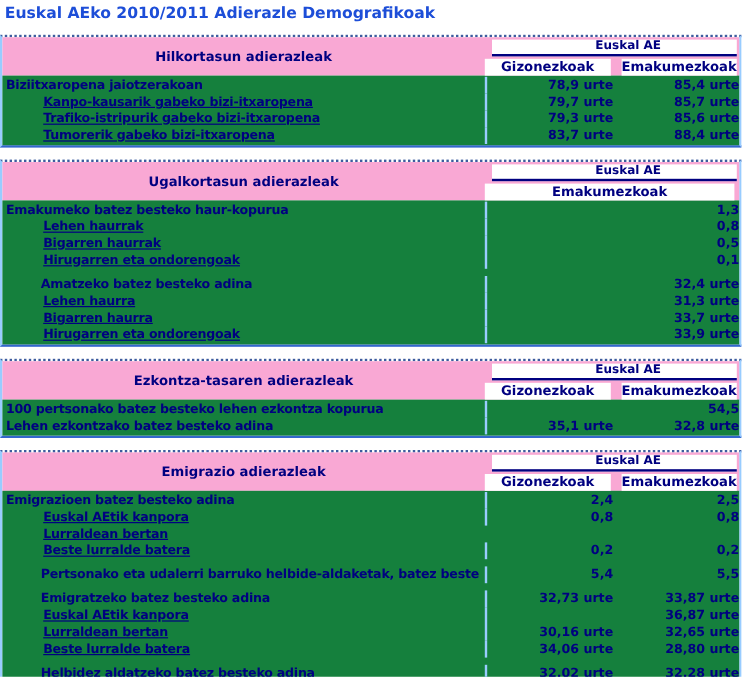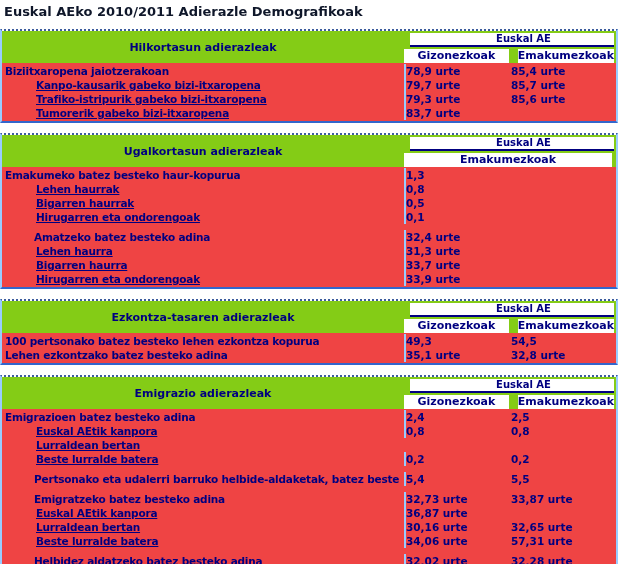--- a/index.html
+++ b/index.html
@@ -1,42 +1,42 @@
 <!DOCTYPE html>
 <html><head>
 <meta charset="utf-8">
 <style>
   html,body{margin:0;padding:0;}
   body{
     width:618px;height:564px;background:#ffffff;
     font-family:"DejaVu Sans",sans-serif;font-weight:bold;color:#000080;
     overflow:hidden;
   }
-  .page-title{font-size:13px;margin:4px 0 0 4px;color:#0f172a;}
+  .page-title{font-size:13px;margin:4px 0 0 4px;color:#1d4ed8;}
   .section{
     margin:10px 0 0 0;
     border-left:2px solid #99CCFF;border-right:2px solid #99CCFF;
     border-bottom:2px solid #3366CC;border-top:2px dotted #3D5C9E;
   }
-  .hdr{display:flex;background:#84cc16;height:32px;}
+  .hdr{display:flex;background:#f9a8d4;height:32px;}
   .hdr-title{flex:1;font-size:11px;display:flex;align-items:center;justify-content:center;}
   .hdr-cols{width:212px;display:flex;flex-direction:column;padding-top:2px;}
   .hr1{height:12px;line-height:12px;background:#ffffff;margin:0 2px 0 6px;text-align:center;font-size:10px;border-bottom:2px solid #000080;padding-left:23px;}
   .hr2{display:flex;height:14px;margin-top:2px;}
   .hc{background:#ffffff;text-align:center;font-size:11px;line-height:14px;}
   .hc.men{width:120px;margin-right:9px;}
   .hc.women{width:106px;margin-right:2px;}
   .hc.full{width:208px;margin-right:2px;}
-  .rows{background:#ef4444;padding:1px 0;}
+  .rows{background:#15803d;padding:1px 0;}
   .row{display:flex;height:14px;line-height:14px;}
   .row.gap{margin-top:6px;margin-left:29px;}
   .lbl{flex:1;font-size:10.5px;letter-spacing:-0.2px;padding-left:3px;white-space:nowrap;overflow:hidden;}
   .lbl.ind{padding-left:34px;text-decoration:underline;}
   .vals{width:210px;border-left:2px solid #99CCFF;display:flex;font-size:10.5px;}
-  .val{flex:1;text-align:left;}
+  .val{flex:1;text-align:right;}
 </style>
 </head>
 <body>
 
 <div class="page-title">Euskal AEko 2010/2011 Adierazle Demografikoak</div>
 
 <div class="section">
   <div class="hdr">
     <div class="hdr-title">Hilkortasun adierazleak</div>
     <div class="hdr-cols">
@@ -66,20 +66,21 @@
       <div class="lbl ind">Trafiko-istripurik gabeko bizi-itxaropena</div>
       <div class="vals">
           <div class="val">79,3 urte</div>
           <div class="val">85,6 urte</div>
         </div>
     </div>
     <div class="row">
       <div class="lbl ind">Tumorerik gabeko bizi-itxaropena</div>
       <div class="vals">
           <div class="val">83,7 urte</div>
+          <div class="val">88,4 urte</div>
         </div>
     </div>
   </div>
 </div>
 
 <div class="section">
   <div class="hdr">
     <div class="hdr-title">Ugalkortasun adierazleak</div>
     <div class="hdr-cols">
       <div class="hr1">Euskal AE</div>
@@ -148,21 +149,20 @@
       <div class="hr2">
         <div class="hc men">Gizonezkoak</div>
         <div class="hc women">Emakumezkoak</div>
       </div>
     </div>
   </div>
   <div class="rows">
     <div class="row">
       <div class="lbl">100 pertsonako batez besteko lehen ezkontza kopurua</div>
       <div class="vals">
-          <div class="val">49,3</div>
           <div class="val">54,5</div>
         </div>
     </div>
     <div class="row">
       <div class="lbl">Lehen ezkontzako batez besteko adina</div>
       <div class="vals">
           <div class="val">35,1 urte</div>
           <div class="val">32,8 urte</div>
         </div>
     </div>
@@ -229,21 +229,21 @@
       <div class="lbl ind">Lurraldean bertan</div>
       <div class="vals">
           <div class="val">30,16 urte</div>
           <div class="val">32,65 urte</div>
         </div>
     </div>
     <div class="row">
       <div class="lbl ind">Beste lurralde batera</div>
       <div class="vals">
           <div class="val">34,06 urte</div>
-          <div class="val">57,31 urte</div>
+          <div class="val">28,80 urte</div>
         </div>
     </div>
     <div class="row gap">
       <div class="lbl">Helbidez aldatzeko batez besteko adina</div>
       <div class="vals">
           <div class="val">32,02 urte</div>
           <div class="val">32,28 urte</div>
         </div>
     </div>
   </div>

